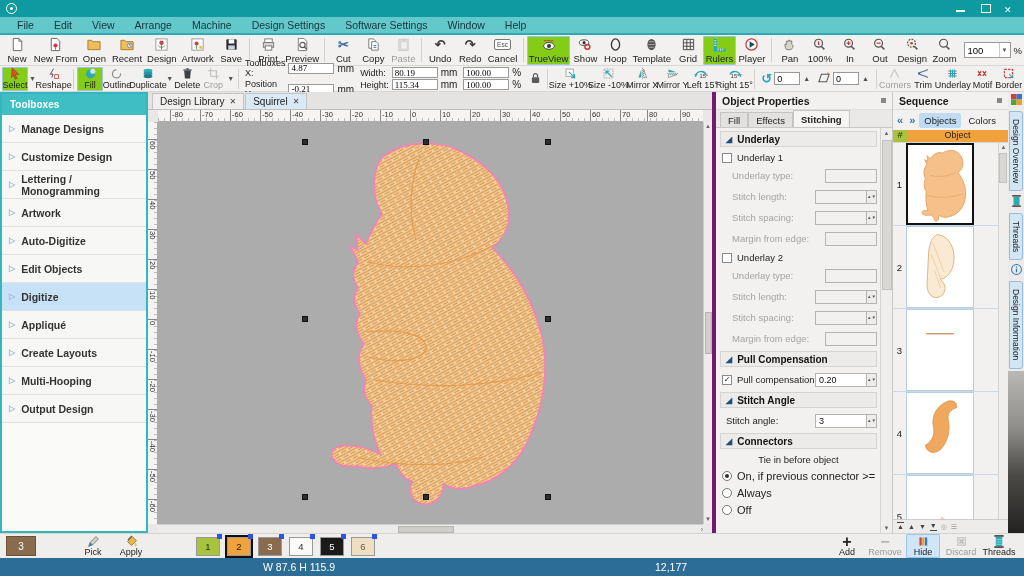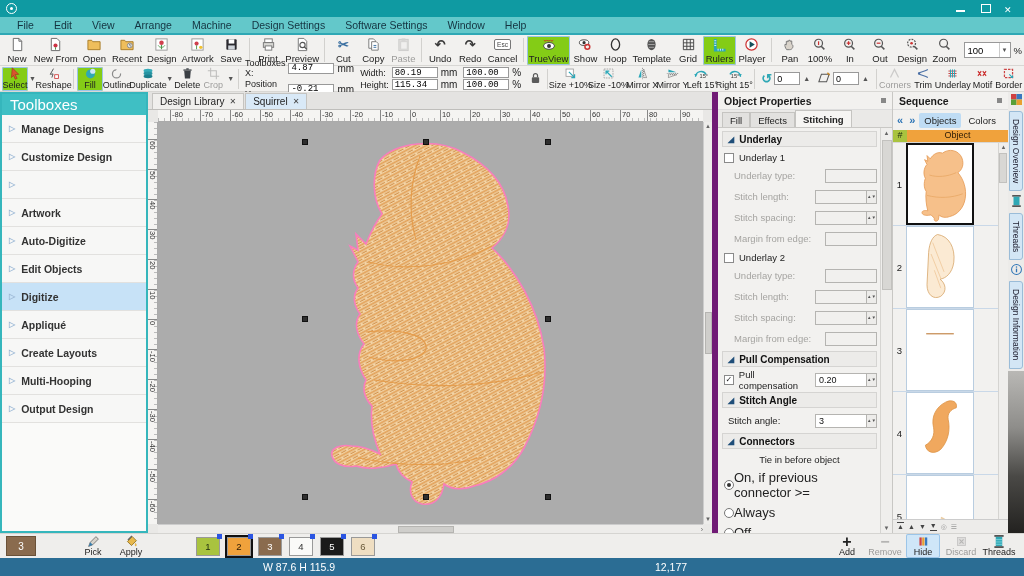--- a/index.html
+++ b/index.html
@@ -37,32 +37,32 @@
   .tb2 .vsep{height:20px}
   .glyph{font-size:13px;line-height:14px;color:#3a3a3a;font-weight:bold}
   .caret{font-size:7px;color:#555;align-self:center;padding:0 1px;cursor:pointer}
   .esc-box{border:1px solid #777;border-radius:2px;font-size:6.5px;padding:1px 2px;color:#444;background:#fff}
   .combo{display:flex;align-items:center;border:1px solid #999;background:#fff;height:16px;margin-left:4px}
   .combo input{width:34px;border:0;font-size:9.5px;padding-left:3px;font-family:"Liberation Sans",sans-serif;outline:none}
   .combo .cbtn{width:11px;height:100%;border-left:1px solid #ccc;font-size:6px;display:flex;align-items:center;justify-content:center;color:#555;cursor:pointer}
   .pctlbl{font-size:9.5px;margin-left:3px}
   .fldgrid{display:grid;grid-template-columns:auto auto auto;column-gap:3px;row-gap:1px;align-items:center;margin:0 3px;font-size:9px}
   .fldgrid label{color:#222}
-  .fldgrid input{width:46px;height:11px;border:1px solid #999;font-size:9px;text-align:left;padding:0 2px;font-family:Liberation Mono, monospace;background:#fff}
+  .fldgrid input{width:46px;height:11px;border:1px solid #999;font-size:9px;text-align:left;padding:0 2px;font-family:Liberation Serif, serif;background:#fff}
   .unit{font-size:10px;color:#222}
   .rotgrp{display:flex;align-items:center;gap:2px;margin:0 3px}
   .rotgrp input{width:26px;height:13px;border:1px solid #999;font-size:9px;padding:0 2px;background:#fff}
   .rot-ic{color:#2FA8B5;font-size:13px;font-weight:bold}
 
   
   .main{display:flex;height:441px}
 
   
   .sidebar{width:148px;border:2px solid #35B6BC;background:#FAFAF9;display:flex;flex-direction:column}
-  .sidebar-hdr{height:21px;background:#3FBFC4;color:#fff;font-weight:normal;font-size:15px;display:flex;align-items:center;padding-left:8px}
+  .sidebar-hdr{height:21px;background:#3FBFC4;color:#fff;font-weight:bold;font-size:10px;display:flex;align-items:center;padding-left:8px}
   .tbox-item{height:28px;display:flex;align-items:center;gap:6px;padding-left:7px;border-bottom:1px solid #E2E1DF;background:#F7F7F6;font-size:10.5px;font-weight:bold;color:#333;cursor:pointer}
   .tbox-item .arr{color:#9DB9D6;font-size:8px}
   .tbox-item.active{background:#C7E2F7}
 
   
   .center{width:564px;display:flex;flex-direction:column;background:#E9E8E6}
   .tabbar{height:18px;display:flex;align-items:flex-end;padding-left:4px;gap:1px;background:#E4E3E1;border-bottom:1px solid #BFBEBB}
   .dtab{height:16px;display:flex;align-items:center;gap:5px;padding:0 7px;font-size:10px;background:#F0EFED;border:1px solid #C5C4C1;border-bottom:0;cursor:pointer}
   .dtab.active{background:#D9E9F7}
   .dtab .x{font-size:8px;color:#444;cursor:pointer}
@@ -78,21 +78,21 @@
   .viewport{position:absolute;left:10px;top:12px;right:9px;bottom:9px;background:#ACACAC;overflow:hidden}
   .handle{position:absolute;width:6px;height:6px;background:#2E2E2E;border:1px solid #111;cursor:pointer}
   .vscroll{position:absolute;right:0;top:12px;bottom:9px;width:9px;background:#EDECEA;border-left:1px solid #CCC;display:flex;flex-direction:column;align-items:center}
   .vscroll .sa{font-size:6px;color:#666;height:9px;line-height:9px;cursor:pointer}
   .vthumb{position:absolute;left:1px;top:190px;width:7px;height:42px;background:#CFCECB;border:1px solid #B5B4B1;cursor:pointer}
   .hscroll{position:absolute;left:10px;right:9px;bottom:0;height:9px;background:#EDECEA;border-top:1px solid #CCC}
   .hthumb{position:absolute;left:240px;top:1px;width:56px;height:7px;background:#CFCECB;border:1px solid #B5B4B1;cursor:pointer}
   .hscroll .sa{position:absolute;right:0;top:0;font-size:7px;color:#666;line-height:9px;cursor:pointer}
 
   
-  .props{width:180px;background:#F2F1EF;border-left:6px solid #701a75;display:flex;flex-direction:column;font-size:10px}
+  .props{width:180px;background:#F2F1EF;border-left:4px solid #701a75;display:flex;flex-direction:column;font-size:10px}
   .panel-hdr{height:18px;display:flex;align-items:center;justify-content:space-between;padding:0 6px;font-weight:bold;font-size:10.5px;color:#1a1a1a;background:#F2F1EF;border-bottom:1px solid #DDD}
   .pin{width:5px;height:5px;background:#888}
   .ptabs{height:18px;display:flex;align-items:flex-end;padding-left:4px;background:#EAE9E7;border-bottom:1px solid #C9C8C5}
   .ptab{height:15px;padding:0 7px;font-size:9.5px;display:flex;align-items:center;border:1px solid #C5C4C1;border-bottom:0;background:#E2E1DF;cursor:pointer}
   .ptab.active{background:#F6F5F3;height:17px;font-weight:bold}
   .pbody{flex:1;display:flex;overflow:hidden}
   .pcontent{flex:1;padding:2px 3px 0 4px;overflow:hidden}
   .sect-hdr{height:16px;background:#ECEBE9;border:1px solid #D5D4D2;display:flex;align-items:center;gap:5px;padding-left:5px;font-weight:bold;font-size:10px;color:#111;margin-top:3px;cursor:pointer}
   .sect-hdr .tri{color:#1F4E79;font-size:8px}
   .chkrow{display:flex;align-items:center;gap:5px;margin:5px 0 2px 2px;font-size:9.5px}
@@ -101,21 +101,21 @@
   .frow{display:flex;align-items:center;justify-content:space-between;margin:4px 0 4px 12px;height:17px}
   .frow label{font-size:9.5px}
   .frow.dis label{color:#A5A4A1}
   .fctl{display:flex;align-items:center}
   .tbox{width:52px;height:14px;border:1px solid #B5B4B1;background:#fff}
   .frow.dis .tbox{background:#F1F0EE}
   .spin{width:10px;height:14px;border:1px solid #B5B4B1;border-left:0;background:#EDECEA;display:flex;flex-direction:column;align-items:center;justify-content:center;font-size:4.5px;color:#555;line-height:5px;cursor:pointer}
   .tbox.val{font-size:9px;display:flex;align-items:center;padding-left:3px;background:#fff;color:#111}
   .radio{width:10px;height:10px;border:1px solid #777;border-radius:50%;background:#fff;position:relative;flex:none;cursor:pointer}
   .radio.sel::after{content:"";position:absolute;left:2px;top:2px;width:4px;height:4px;border-radius:50%;background:#333}
-  .radrow{display:flex;align-items:center;margin:5px 0 0 2px;font-size:13px}
+  .radrow{display:flex;align-items:center;gap:5px;margin:5px 0 0 2px;font-size:11px}
   .centlbl{text-align:center;font-size:9.5px;margin-top:5px}
   .pscroll{width:12px;background:#EFEEEC;border-left:1px solid #D5D4D1;display:flex;flex-direction:column;align-items:center}
   .pscroll .sa{font-size:6px;color:#666;height:10px;line-height:10px;cursor:pointer}
   .pthumb{width:10px;flex:0 0 150px;background:#D8D7D4;border:1px solid #C2C1BE;margin-top:2px;cursor:pointer}
 
   
   .seq{width:116px;background:#F2F1EF;border-left:1px solid #C8C7C4;display:flex;flex-direction:column}
   .seqnav{height:20px;display:flex;align-items:center;gap:2px;padding:0 2px}
   .navb{color:#2E75B6;font-weight:bold;font-size:11px;padding:0 2px;cursor:pointer}
   .stab{font-size:9.5px;padding:2px 5px;cursor:pointer;border-radius:2px}
@@ -678,20 +678,21 @@
           <span>Manage Designs</span>
         </div>
 
         <div class="tbox-item">
           <span class="arr">▷</span>
           <span>Customize Design</span>
         </div>
 
         <div class="tbox-item">
           <span class="arr">▷</span>
+          <span>Lettering / Monogramming</span>
         </div>
 
         <div class="tbox-item">
           <span class="arr">▷</span>
           <span>Artwork</span>
         </div>
 
         <div class="tbox-item">
           <span class="arr">▷</span>
           <span>Auto-Digitize</span>

